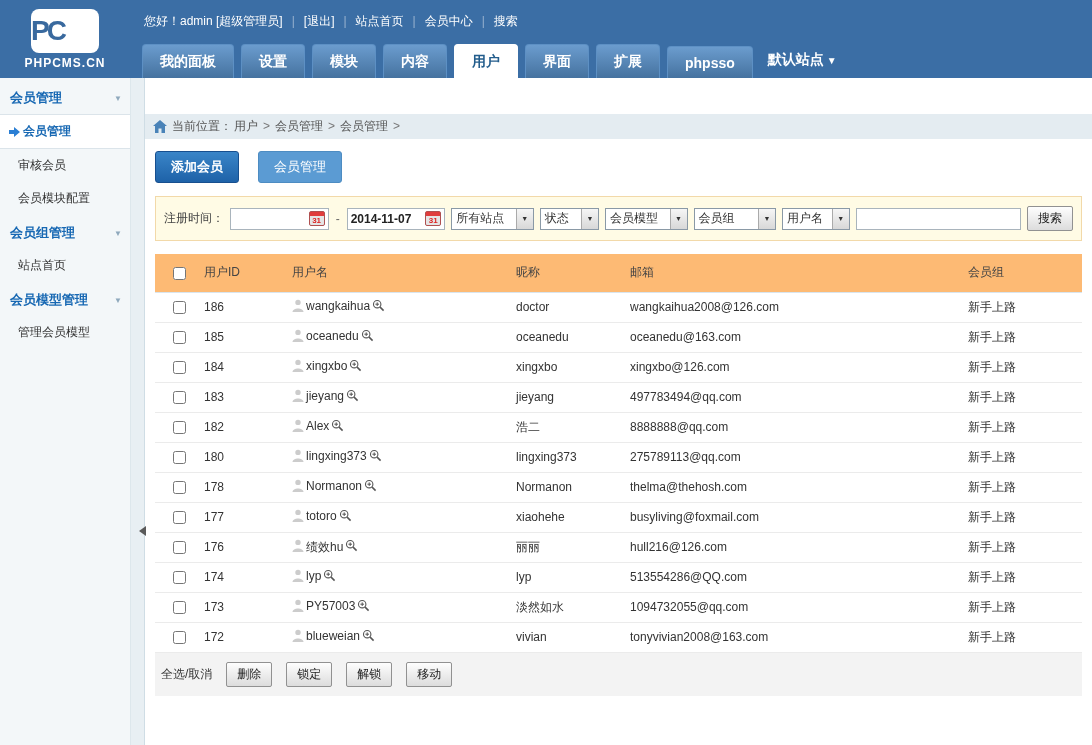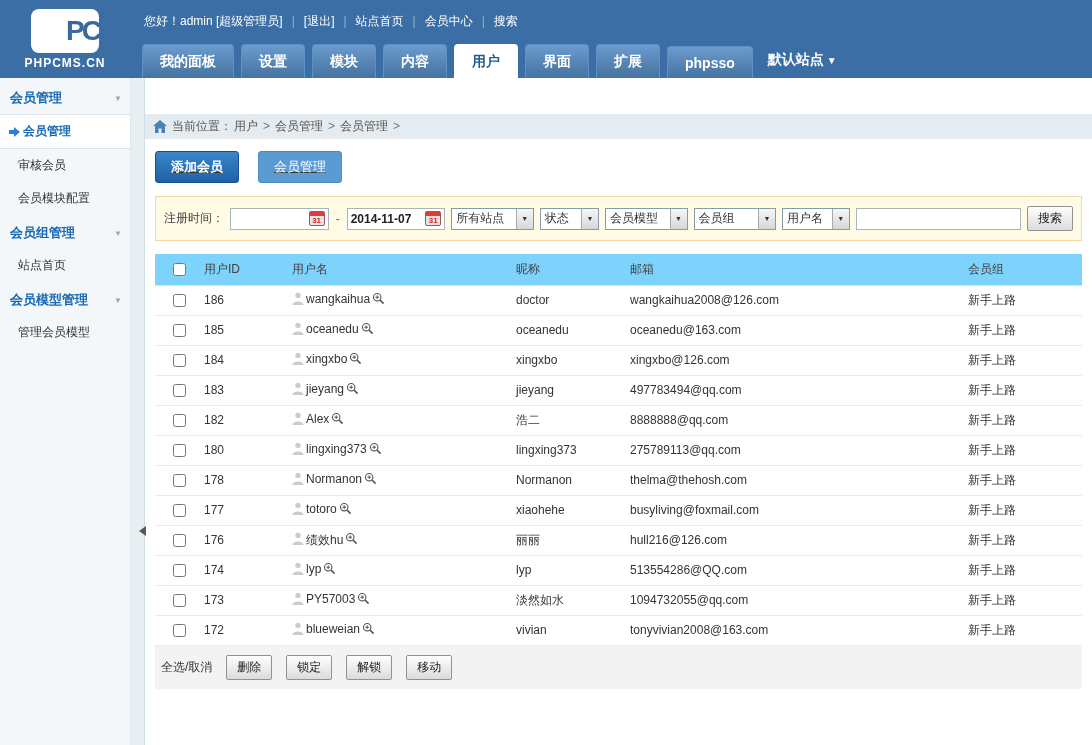--- a/index.html
+++ b/index.html
@@ -5,21 +5,21 @@
   * { box-sizing: border-box; }
   html,body { margin:0; padding:0; }
   body {
     width:1092px; height:745px; overflow:hidden;
     font-family:"Liberation Sans", sans-serif; font-size:12px; color:#333;
     background:#fff;
   }
   
   .topbar { height:78px; background:#3b6ea5; display:flex; }
   .logo { width:130px; min-width:130px; display:flex; flex-direction:column; align-items:center; justify-content:center; }
-  .logo-box { width:68px; height:44px; background:#fff; border-radius:8px; display:flex; align-items:center; justify-content:flex-end; }
+  .logo-box { width:68px; height:44px; background:#fff; border-radius:8px; display:flex; align-items:center; justify-content:flex-start; }
   .logo-mark { color:#39699e; font-weight:bold; font-size:28px; letter-spacing:-3px; }
   .logo-domain { color:#fff; font-size:12px; font-weight:bold; letter-spacing:1px; margin-top:3px; }
   .topbar-right { flex:1; display:flex; flex-direction:column; }
   .account-bar { height:42px; display:flex; align-items:center; padding-left:14px; color:#fff; }
   .account-bar .sep { color:rgba(255,255,255,.45); margin:0 9px; }
   .top-link { color:#fff; text-decoration:none; cursor:pointer; }
   .nav-row { height:36px; display:flex; align-items:flex-end; padding-left:12px; }
   .tab { padding:8px 17px 7px; margin-right:7px; color:#fff; font-weight:bold; font-size:14px;
          background:linear-gradient(180deg,#6b9cce,#45729f); border:1px solid #5d90c4; border-bottom:none;
          border-radius:4px 4px 0 0; cursor:pointer; white-space:nowrap; }
@@ -40,21 +40,21 @@
   .collapse-handle { position:absolute; top:448px; left:3px; width:0; height:0;
                      border:5px solid transparent; border-right:7px solid #5a5a5a; cursor:pointer; }
   .main { flex:1; display:flex; flex-direction:column; background:#fff; overflow:hidden;margin-top:36px; }
   
   .breadcrumb { height:25px; background:#e4ecf1; display:flex; align-items:center; padding-left:8px; color:#555; }
   .breadcrumb svg { margin-right:5px; }
   .crumb { margin:0 2px; cursor:pointer; }
   .crumb-sep { color:#777; margin:0 3px; }
   
   .content { flex:1; padding:12px 10px 0; background:#fff; }
-  .toolbar { display:flex; gap:19px; margin-bottom:13px;text-decoration:underline; }
+  .toolbar { display:flex; gap:19px; margin-bottom:13px; }
   .btn-primary { background:linear-gradient(180deg,#3a85c8,#1e62a8); border:1px solid #174f8f; color:#fff;
                  font-weight:bold; font-size:13px; padding:6px 15px; border-radius:3px; cursor:pointer;
                  font-family:"Liberation Sans", sans-serif; }
   .btn-secondary { background:#5b9bd3; border:1px solid #4d8cc2; color:#fff; font-size:13px;
                    padding:6px 15px; border-radius:3px; cursor:pointer; font-family:"Liberation Sans", sans-serif; }
   .filterbar { background:#fffbe5; border:1px solid #f2d9a9; padding:9px 8px; display:flex; align-items:center; gap:6px; }
   .flabel { color:#444; white-space:nowrap; }
   .datebox { width:106px; height:22px; background:#fff; border:1px solid #a9b4bc; display:flex; align-items:center;
              padding:0 3px; cursor:pointer; }
   .date-text { flex:1; color:#222; font-weight:bold; }
@@ -70,21 +70,21 @@
   #filter-selects .fakesel:nth-child(1){ width:89px; }
   #filter-selects .fakesel:nth-child(2){ width:64px; }
   #filter-selects .fakesel:nth-child(3){ width:89px; }
   #filter-selects .fakesel:nth-child(4){ width:89px; }
   #filter-selects .fakesel:nth-child(5){ width:73px; }
   .kw { width:178px; height:22px; border:1px solid #a9b4bc; padding:0 4px; font-family:"Liberation Sans", sans-serif; font-size:12px; }
   .gbtn { border:1px solid #919191; background:linear-gradient(#fefefe,#dcdcdc); color:#222; font-size:12px;
           padding:3px 10px; border-radius:2px; cursor:pointer; font-family:"Liberation Sans", sans-serif; white-space:nowrap; }
   
   table { width:100%; border-collapse:collapse; margin-top:13px; }
-  thead th { background:#7dd3fc; height:31px; font-weight:normal; color:#444; text-align:left; border-bottom:1px solid #d9e5ee; }
+  thead th { background:#fdba74; height:38px; font-weight:normal; color:#444; text-align:left; border-bottom:1px solid #d9e5ee; }
   tbody td { height:30px; border-bottom:1px solid #ebebeb; color:#333; }
   .col-check { width:48px; text-align:center; }
   .col1 { width:88px; }
   .col2 { width:224px; }
   .col3 { width:114px; }
   .col4 { width:338px; }
   input[type="checkbox"] { width:13px; height:13px; margin:0; vertical-align:middle; }
   .uname-wrap { display:inline-flex; align-items:flex-start; gap:2px; cursor:pointer; }
   .uname { color:#333; }
   

